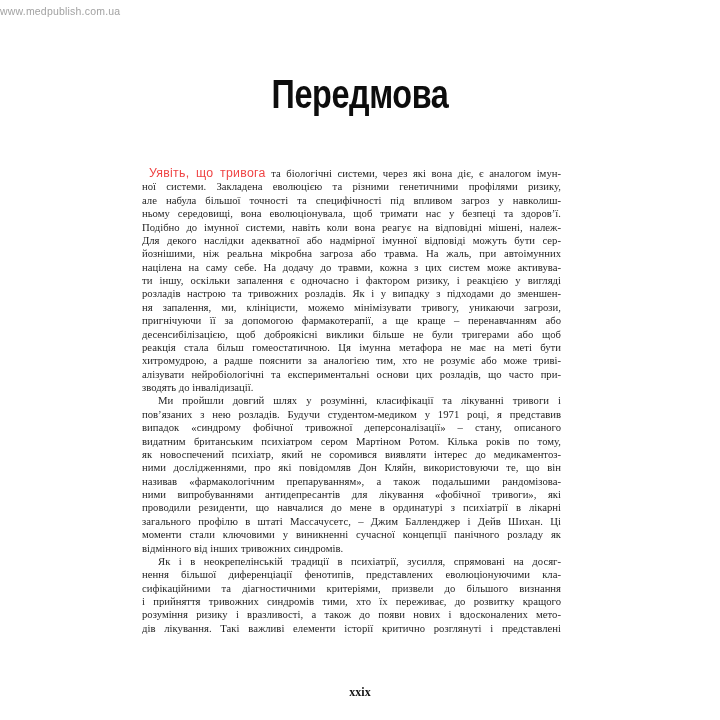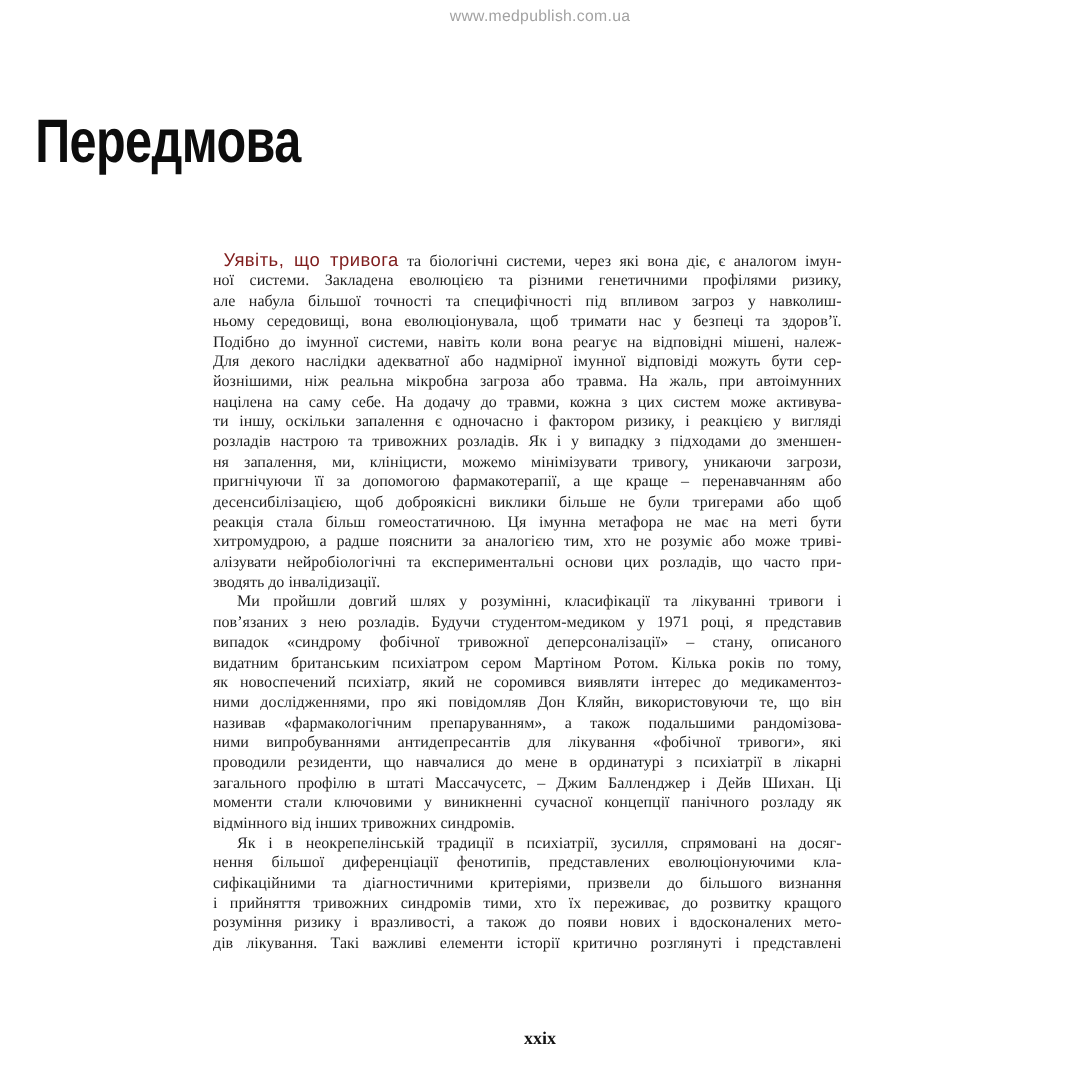--- a/index.html
+++ b/index.html
@@ -3,43 +3,43 @@
 <meta charset="utf-8">
 <style>
   html, body { margin:0; padding:0; }
   body {
     width:720px; height:720px; background:#ffffff; overflow:hidden; position:relative;
     font-family:"Liberation Serif", serif;
   }
   .page { position:absolute; inset:0; background:#ffffff; }
 
   .url {
-    position:absolute; top:5px; left:0; right:0; text-align:center;
+    position:absolute; top:5px; left:0; right:0; text-align:left;
     font-family:"Liberation Sans", sans-serif; font-size:10.5px; color:#a2a2a2;
     letter-spacing:.2px;
   }
 
   .title {
-    position:absolute; top:74px; left:0; right:0; margin:0; 
+    position:absolute; top:74px; left:0; right:0; margin:0; text-align:center;
     font-family:"Liberation Sans", sans-serif; font-weight:700; font-size:41px;
     line-height:40px; color:#0d0d0d;
   }
   .title-inner { display:inline-block; transform:scaleX(.79); transform-origin:50% 50%; letter-spacing:-.5px; }
 
   .body-col {
     position:absolute; left:142px; top:167px; width:419px;
     font-size:10.7px; line-height:13.37px; color:#1f1f1f;
   }
   .ln { text-align:justify; text-align-last:justify; }
   .ln.last { text-align-last:left; }
   .ln.ind { text-indent:16px; }
   .ln.lead-first { text-indent:7px; }
   .lead {
     font-family:"Liberation Sans", sans-serif; font-size:12.3px;
-    color:#7f1d1d; letter-spacing:.3px;
+    color:#ef4444; letter-spacing:.3px;
   }
 
   .pagenum {
     position:absolute; top:685px; left:0; right:0; text-align:center;
     font-family:Liberation Serif, serif; font-weight:700; font-size:12px; color:#121212;
   }
   .copyright {
     position:absolute; top:736px; left:0; right:0; text-align:right;
     font-family:Liberation Serif, serif; font-size:11.5px; color:#ababab;
   }

